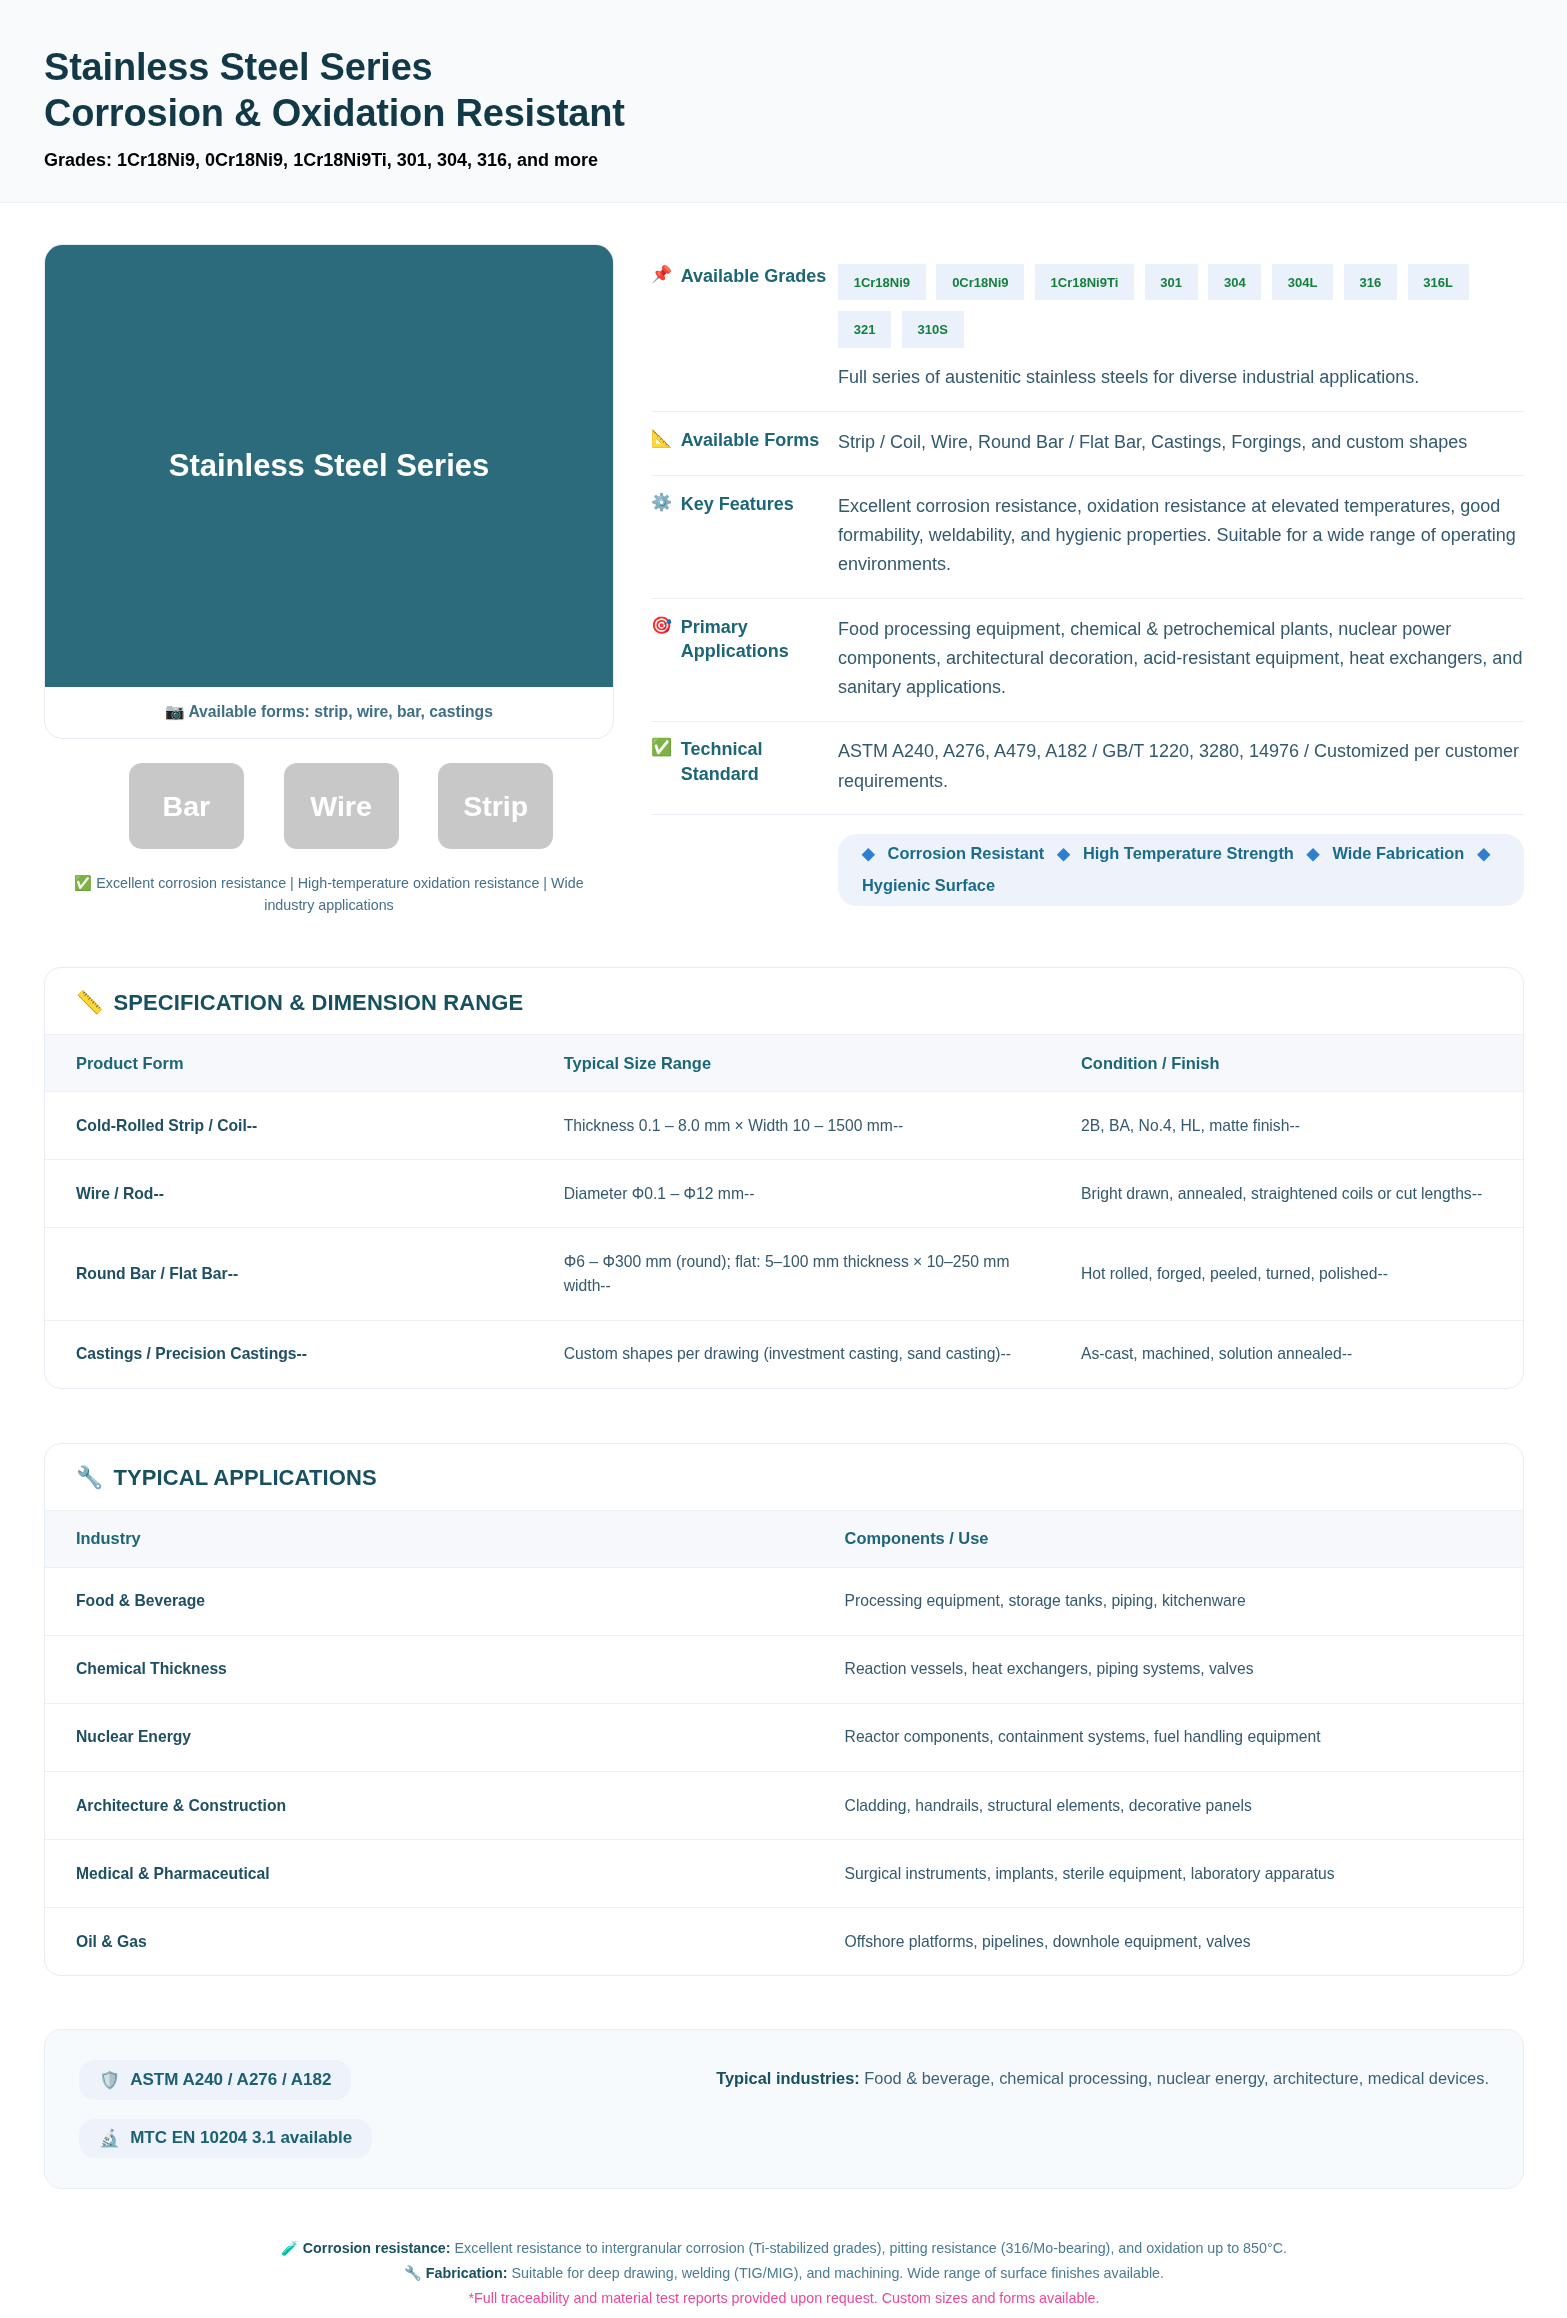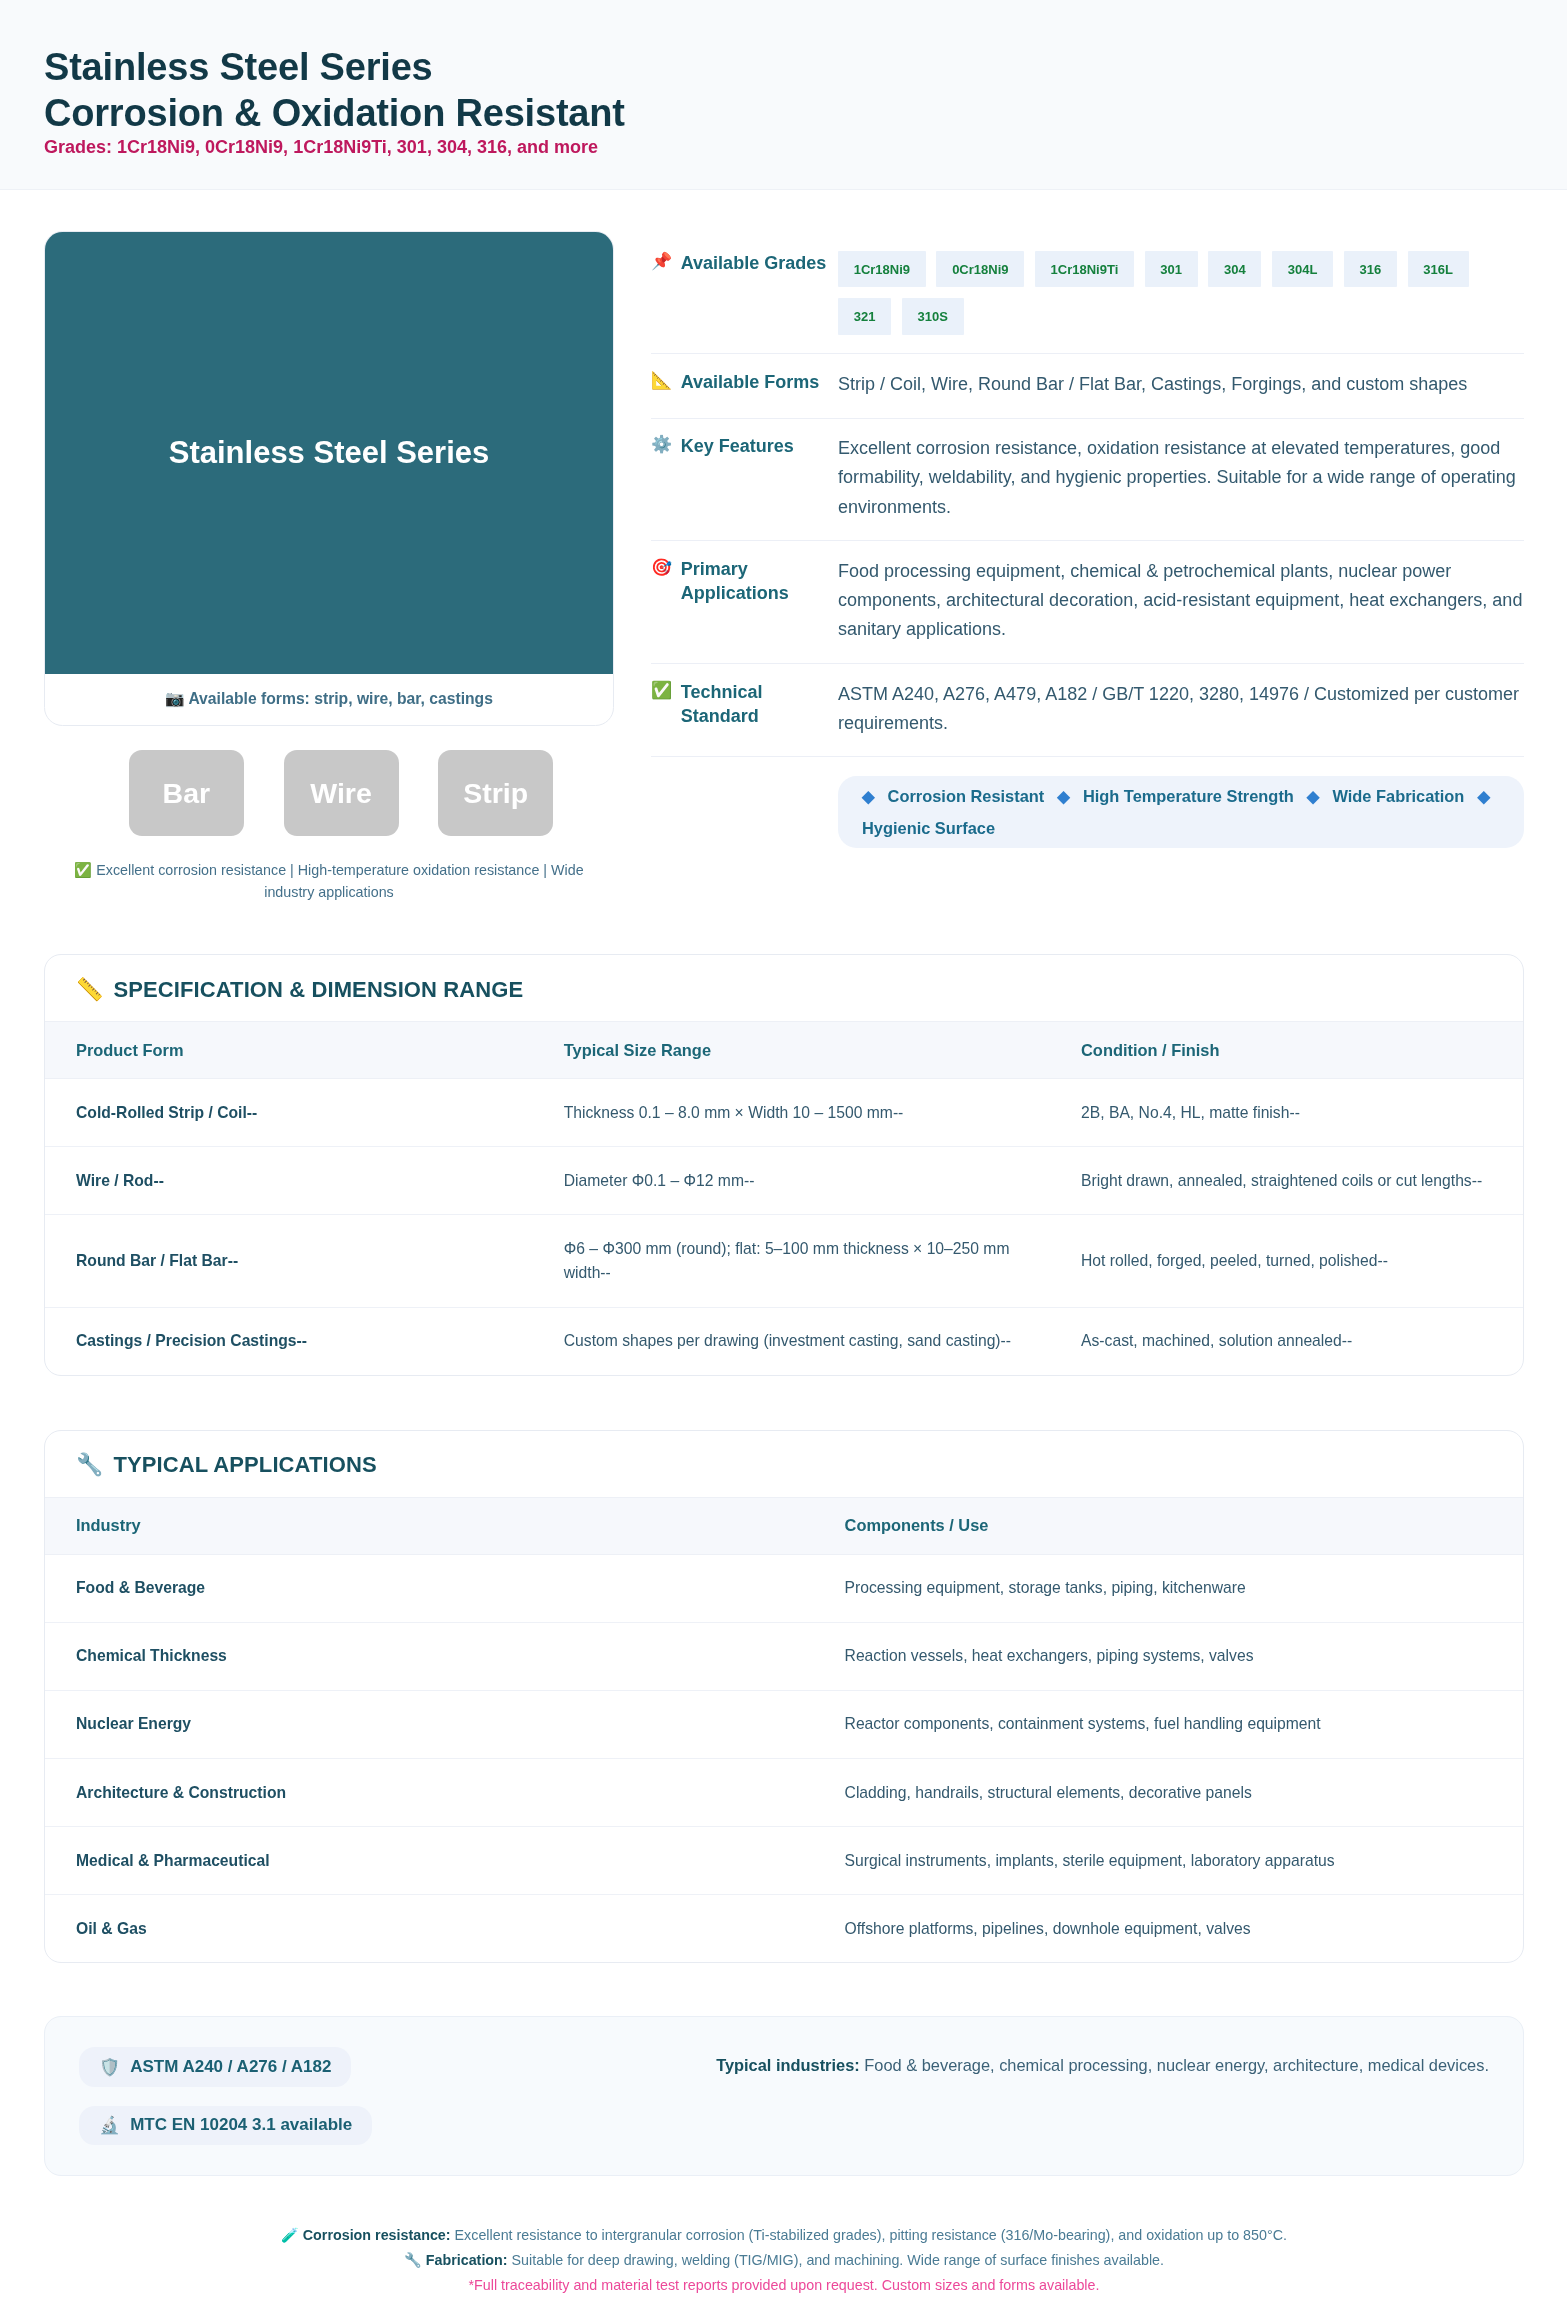--- a/index.html
+++ b/index.html
@@ -18,23 +18,24 @@
     border-bottom: 0.7px solid #eef1f6;
   }
   .hero h1 {
     font-size: 38px;
     line-height: 1.22;
     font-weight: bold;
     color: #123947;
     letter-spacing: -0.2px;
   }
   .hero .sub {
+    margin-top: 13px;
     font-size: 18px;
     font-weight: bold;
-    color: #be185d;
+    color: #000000;
   }
 
   
   .top-wrap {
     display: flex;
     gap: 37px;
     padding: 41px 44px 0 44px;
     align-items: flex-start;
   }
   .left-col { width: 570px; flex: 0 0 570px; }
@@ -285,20 +286,21 @@
           <span class="grade-pill">0Cr18Ni9</span>
           <span class="grade-pill">1Cr18Ni9Ti</span>
           <span class="grade-pill">301</span>
           <span class="grade-pill">304</span>
           <span class="grade-pill">304L</span>
           <span class="grade-pill">316</span>
           <span class="grade-pill">316L</span>
           <span class="grade-pill">321</span>
           <span class="grade-pill">310S</span>
         </div>
+        <div class="grade-note">Full series of austenitic stainless steels for diverse industrial applications.</div>
       </div>
     </div>
 
     <div class="spec-row">
       <div class="spec-label">
         <span class="ico">📐</span>
         <span>Available Forms</span>
       </div>
       <div class="spec-val">Strip / Coil, Wire, Round Bar / Flat Bar, Castings, Forgings, and custom shapes</div>
     </div>

